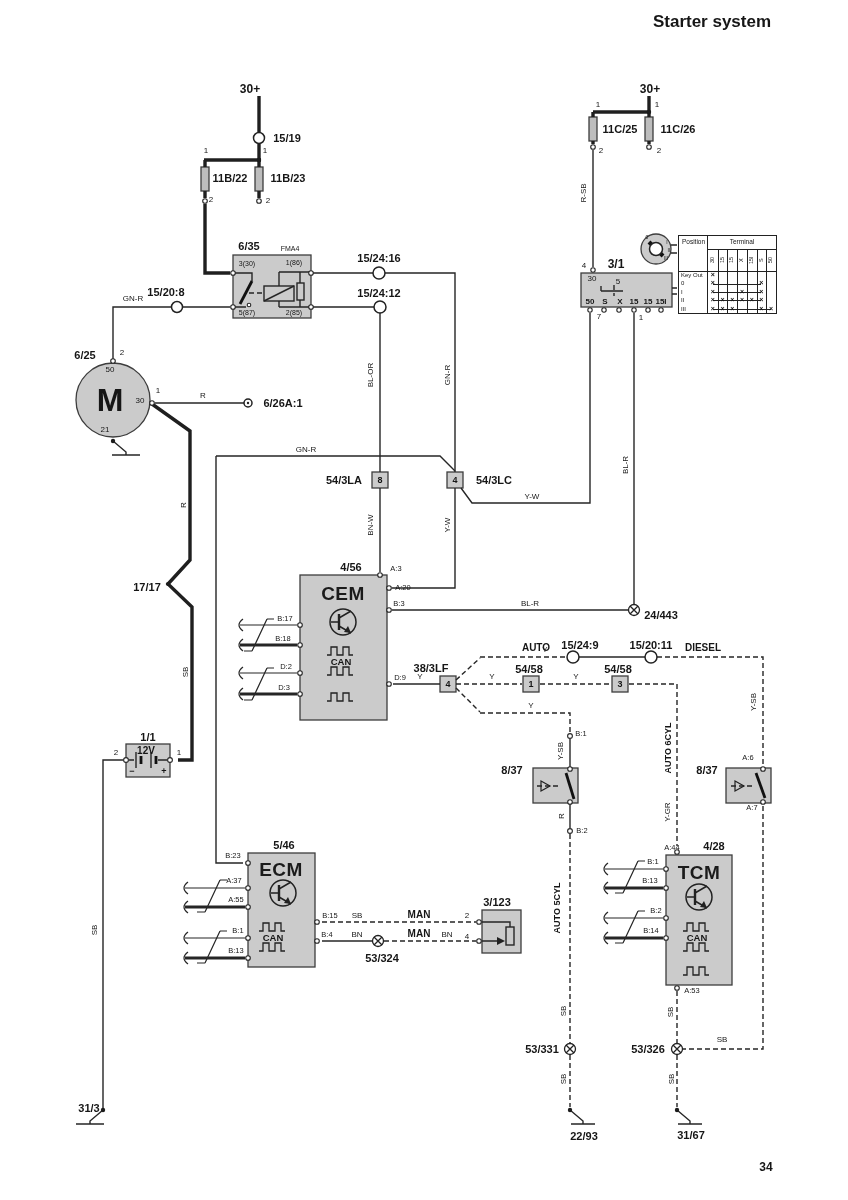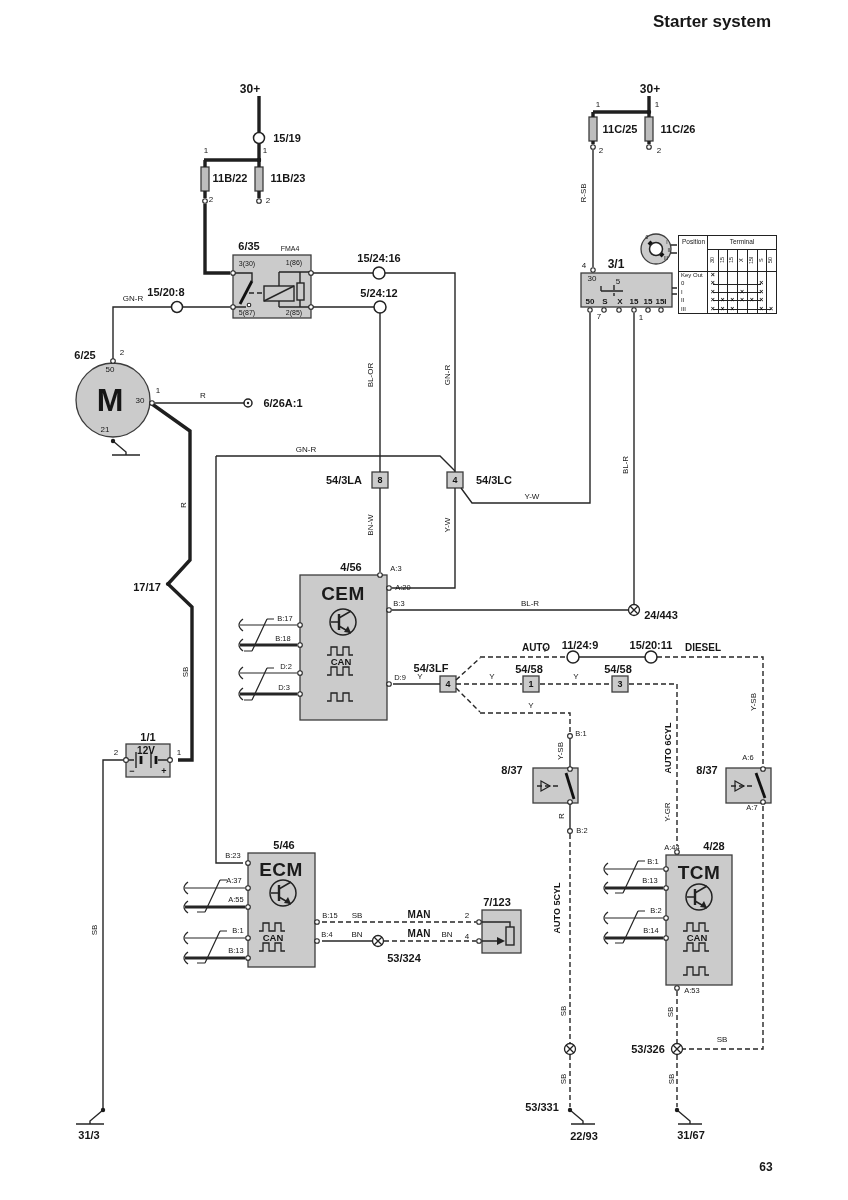--- a/index.html
+++ b/index.html
@@ -259,57 +259,57 @@
         <circle cx="649" cy="112" r="2.2"></circle>
     <circle cx="103" cy="1110" r="2.2"></circle>
         <circle cx="113" cy="441" r="2.2"></circle>
     <circle cx="570" cy="1110" r="2.2"></circle>
         <circle cx="677" cy="1110" r="2.2"></circle>
     <circle cx="168" cy="584" r="2"></circle>
   </g>
 </svg>
 
 <div class="lb f17" style="left:712px;top:21px">Starter system</div>
-<div class="lb f12" style="left:766px;top:1167px">63</div>
+<div class="lb f12" style="left:766px;top:1167px">34</div>
 
 <div class="lb f12" style="left:250px;top:89px">30+</div>
 <div class="lb f11" style="left:287px;top:138px">15/19</div>
 <div class="lb s8" style="left:206px;top:151px">1</div>
 <div class="lb s8" style="left:265px;top:151px">1</div>
 <div class="lb f11" style="left:230px;top:178px">11B/22</div>
 <div class="lb f11" style="left:288px;top:178px">11B/23</div>
 <div class="lb s8" style="left:211px;top:200px">2</div>
 <div class="lb s8" style="left:268px;top:201px">2</div>
 
 <div class="lb f11" style="left:249px;top:246px">6/35</div>
 <div class="lb s7" style="left:290px;top:248px">FMA4</div>
 <div class="lb s7" style="left:247px;top:263px">3(30)</div>
 <div class="lb s7" style="left:294px;top:262px">1(86)</div>
 <div class="lb s7" style="left:247px;top:312px">5(87)</div>
 <div class="lb s7" style="left:294px;top:312px">2(85)</div>
 <div class="lb f11" style="left:379px;top:258px">15/24:16</div>
-<div class="lb f11" style="left:379px;top:293px">5/24:12</div>
+<div class="lb f11" style="left:379px;top:293px">15/24:12</div>
 <div class="lb f11" style="left:166px;top:292px">15/20:8</div>
 <div class="lb s8" style="left:133px;top:299px">GN-R</div>
 
 <div class="lb f11" style="left:85px;top:355px">6/25</div>
 <div class="lb s8" style="left:122px;top:353px">2</div>
 <div class="lb s8" style="left:110px;top:370px">50</div>
 <div class="lb m32" style="left:110px;top:400px">M</div>
 <div class="lb s8" style="left:140px;top:401px">30</div>
 <div class="lb s8" style="left:158px;top:391px">1</div>
 <div class="lb s8" style="left:203px;top:396px">R</div>
 <div class="lb f11" style="left:283px;top:403px">6/26A:1</div>
 <div class="lb s8" style="left:105px;top:430px">21</div>
 
 <div class="lb f11" style="left:147px;top:587px">17/17</div>
 <div class="lb s8 r" style="left:184px;top:505px">R</div>
 <div class="lb s8 r" style="left:186px;top:672px">SB</div>
 <div class="lb s8 r" style="left:95px;top:930px">SB</div>
-<div class="lb f11" style="left:89px;top:1135px">31/3</div>
+<div class="lb f11" style="left:89px;top:1108px">31/3</div>
 
 <div class="lb f11" style="left:148px;top:737px">1/1</div>
 <div class="lb f10" style="left:146px;top:751px">12V</div>
 <div class="lb s8" style="left:116px;top:753px">2</div>
 <div class="lb s8" style="left:179px;top:753px">1</div>
 <div class="lb s9x" style="left:132px;top:771px">−</div>
 <div class="lb s9x" style="left:164px;top:771px">+</div>
 
 <div class="lb f12" style="left:650px;top:89px">30+</div>
 <div class="lb s8" style="left:598px;top:105px">1</div>
@@ -358,43 +358,43 @@
 <div class="lb s75" style="left:403px;top:588px">A:20</div>
 <div class="lb s75" style="left:399px;top:604px">B:3</div>
 <div class="lb s75" style="left:400px;top:678px">D:9</div>
 <div class="lb s75" style="left:285px;top:619px">B:17</div>
 <div class="lb s75" style="left:283px;top:639px">B:18</div>
 <div class="lb s75" style="left:286px;top:667px">D:2</div>
 <div class="lb s75" style="left:284px;top:688px">D:3</div>
 
 <div class="lb f10" style="left:536px;top:648px">AUTO</div>
 <div class="lb s8" style="left:545px;top:650px">Y</div>
-<div class="lb f11" style="left:580px;top:645px">11/24:9</div>
+<div class="lb f11" style="left:580px;top:645px">15/24:9</div>
 <div class="lb f11" style="left:651px;top:645px">15/20:11</div>
 <div class="lb f10" style="left:703px;top:648px">DIESEL</div>
 <div class="lb s8 r" style="left:754px;top:702px">Y-SB</div>
-<div class="lb f11" style="left:431px;top:668px">54/3LF</div>
+<div class="lb f11" style="left:431px;top:668px">38/3LF</div>
 <div class="lb s9b" style="left:448px;top:684px">4</div>
 <div class="lb s8" style="left:420px;top:677px">Y</div>
 <div class="lb s8" style="left:492px;top:677px">Y</div>
 <div class="lb f11" style="left:529px;top:669px">54/58</div>
 <div class="lb s9b" style="left:531px;top:684px">1</div>
 <div class="lb s8" style="left:576px;top:677px">Y</div>
 <div class="lb f11" style="left:618px;top:669px">54/58</div>
 <div class="lb s9b" style="left:620px;top:684px">3</div>
 <div class="lb s8" style="left:531px;top:706px">Y</div>
 
 <div class="lb s75" style="left:581px;top:734px">B:1</div>
 <div class="lb s8 r" style="left:561px;top:751px">Y-SB</div>
 <div class="lb f11" style="left:512px;top:770px">8/37</div>
 <div class="lb s8 r" style="left:562px;top:816px">R</div>
 <div class="lb s75" style="left:582px;top:831px">B:2</div>
 <div class="lb b9 r" style="left:557px;top:908px">AUTO 5CYL</div>
 <div class="lb s8 r" style="left:564px;top:1011px">SB</div>
-<div class="lb f11" style="left:542px;top:1107px">53/331</div>
+<div class="lb f11" style="left:542px;top:1049px">53/331</div>
 <div class="lb s8 r" style="left:564px;top:1079px">SB</div>
 <div class="lb f11" style="left:584px;top:1136px">22/93</div>
 
 <div class="lb f11" style="left:707px;top:770px">8/37</div>
 <div class="lb s75" style="left:748px;top:758px">A:6</div>
 <div class="lb s75" style="left:752px;top:808px">A:7</div>
 <div class="lb b9 r" style="left:668px;top:748px">AUTO 6CYL</div>
 <div class="lb s8 r" style="left:668px;top:812px">Y-GR</div>
 <div class="lb s8" style="left:722px;top:1040px">SB</div>
 <div class="lb s8 r" style="left:671px;top:1012px">SB</div>
@@ -412,22 +412,22 @@
 <div class="lb s75" style="left:236px;top:951px">B:13</div>
 <div class="lb s75" style="left:330px;top:916px">B:15</div>
 <div class="lb s8" style="left:357px;top:916px">SB</div>
 <div class="lb f10" style="left:419px;top:915px">MAN</div>
 <div class="lb s8" style="left:467px;top:916px">2</div>
 <div class="lb s75" style="left:327px;top:935px">B:4</div>
 <div class="lb s8" style="left:357px;top:935px">BN</div>
 <div class="lb f10" style="left:419px;top:934px">MAN</div>
 <div class="lb s8" style="left:447px;top:935px">BN</div>
 <div class="lb s8" style="left:467px;top:937px">4</div>
-<div class="lb f11" style="left:404px;top:958px">53/324</div>
-<div class="lb f11" style="left:497px;top:902px">7/123</div>
+<div class="lb f11" style="left:382px;top:958px">53/324</div>
+<div class="lb f11" style="left:497px;top:902px">3/123</div>
 
 <div class="lb s75" style="left:672px;top:848px">A:44</div>
 <div class="lb f11" style="left:714px;top:846px">4/28</div>
 <div class="lb t19" style="left:699px;top:872px">TCM</div>
 <div class="lb can" style="left:697px;top:938px">CAN</div>
 <div class="lb s75" style="left:653px;top:862px">B:1</div>
 <div class="lb s75" style="left:650px;top:881px">B:13</div>
 <div class="lb s75" style="left:656px;top:911px">B:2</div>
 <div class="lb s75" style="left:651px;top:931px">B:14</div>
 <div class="lb s75" style="left:692px;top:991px">A:53</div>

